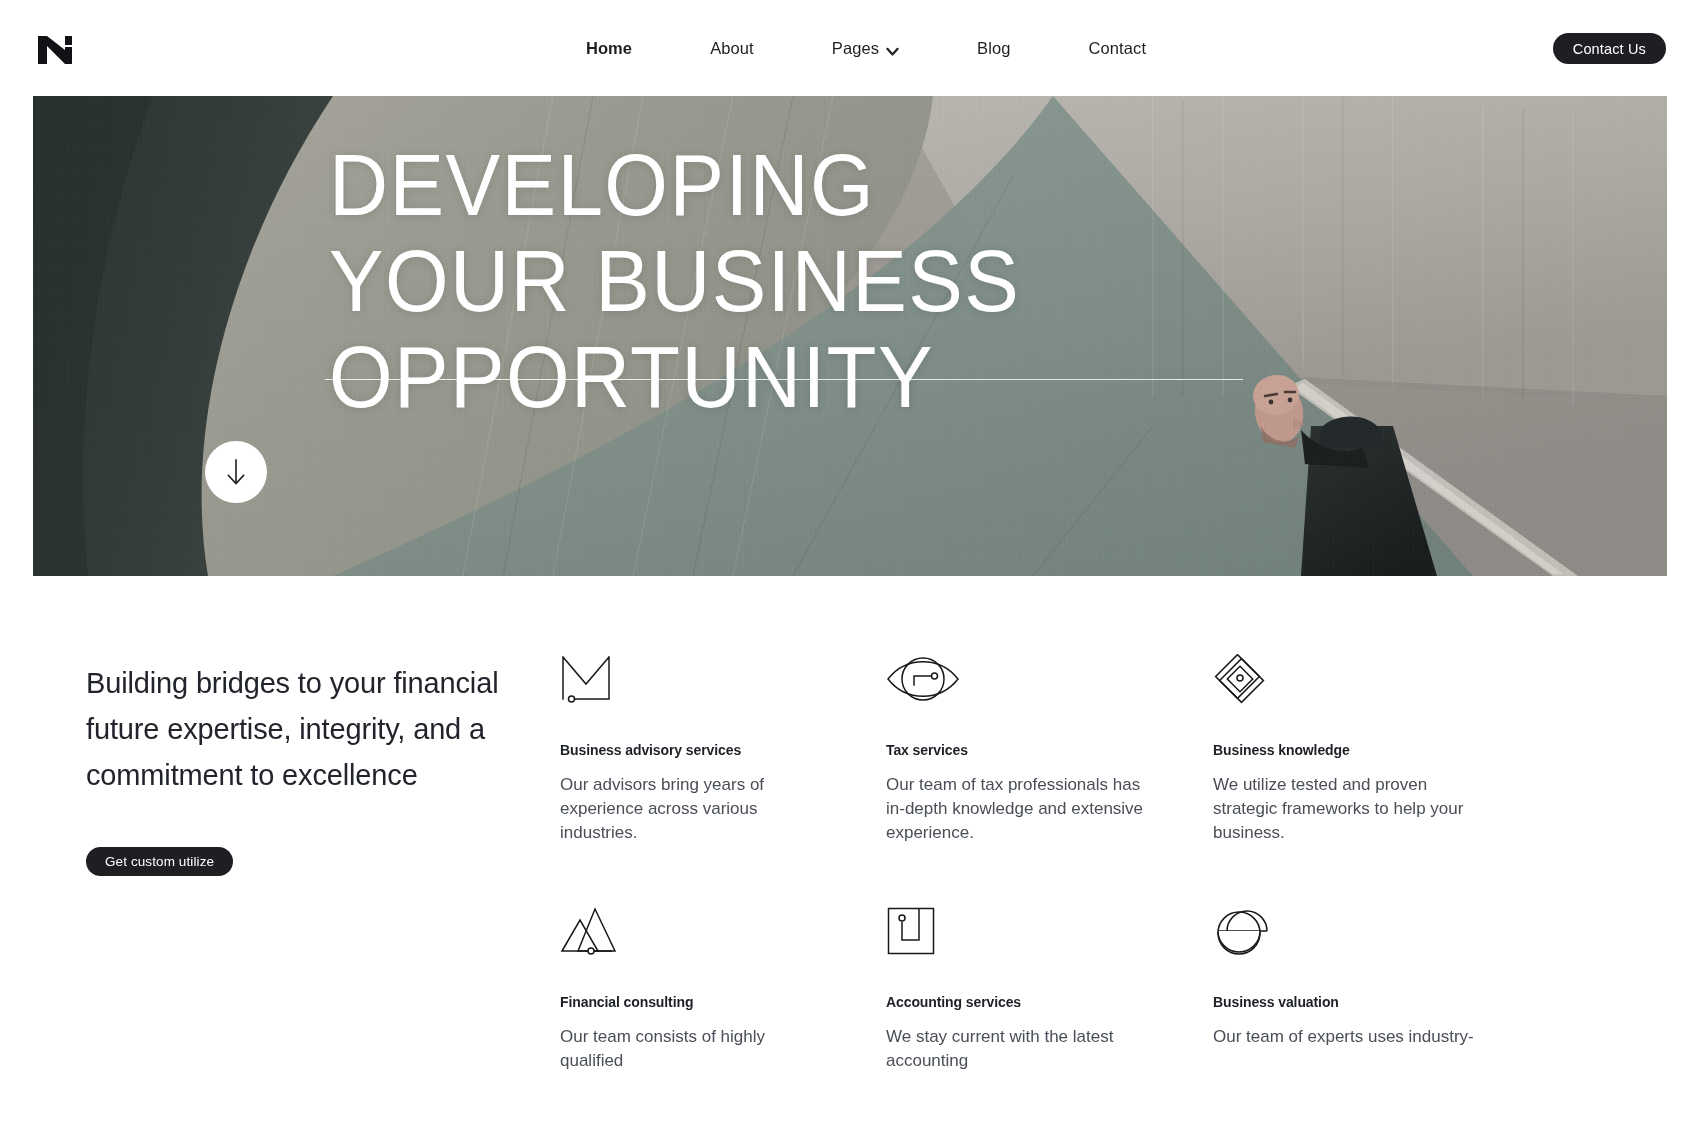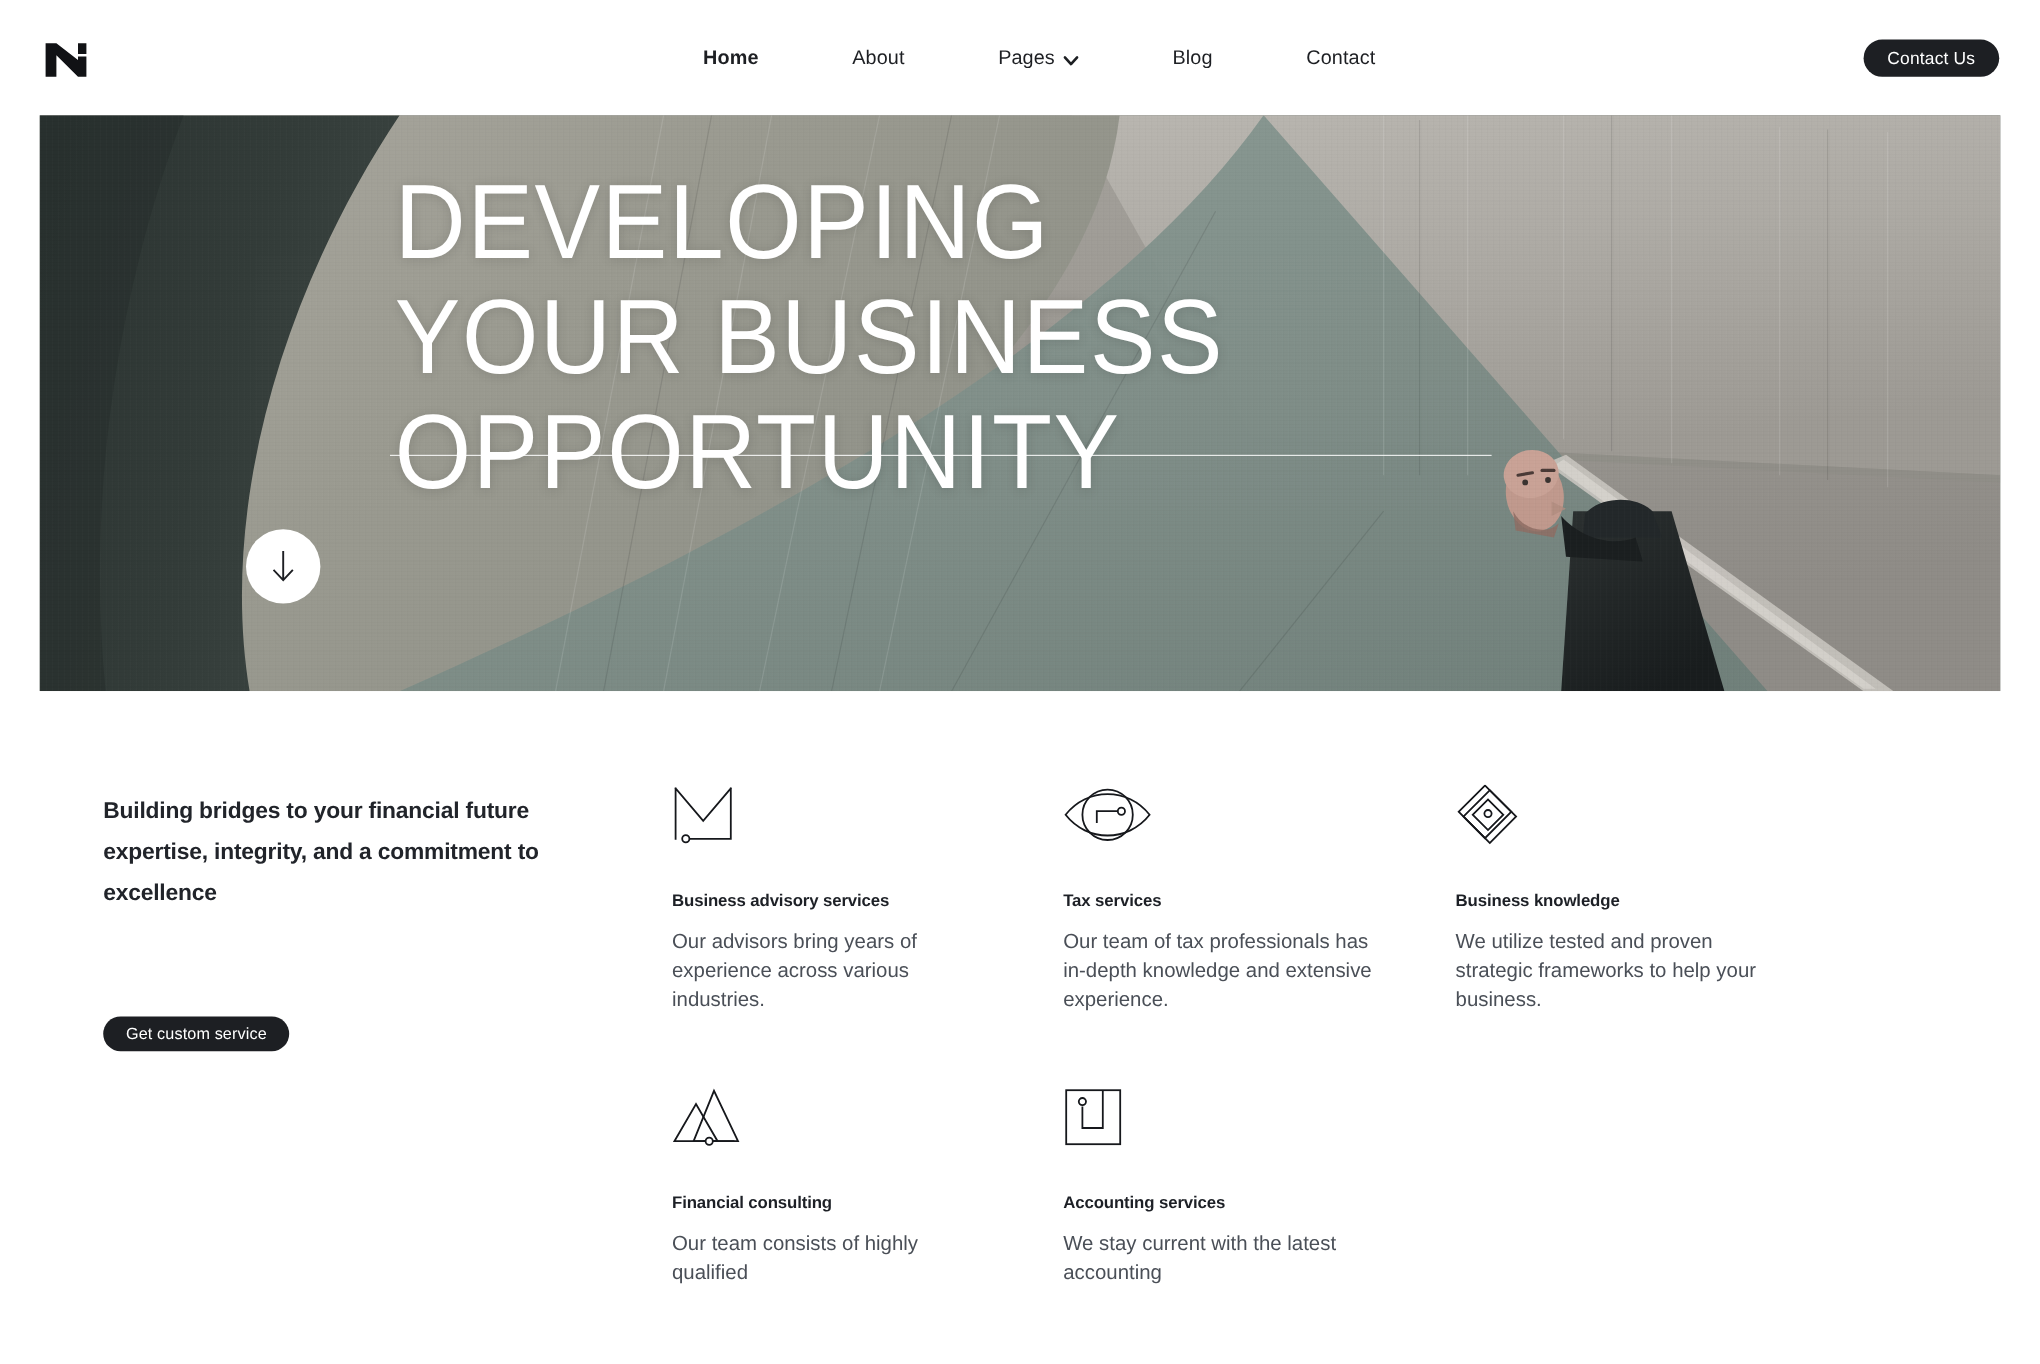--- a/index.html
+++ b/index.html
@@ -125,23 +125,23 @@
     width:1700px; height:561px;
     background:#ffffff;
   }
 
   .intro-col{
     position:absolute;
     left:86px; top:84px;
     width:420px;
   }
   .intro-heading{
-    font-size:19px;
-    line-height:34px;
-    font-weight:700;
+    font-size:29px;
+    line-height:46px;
+    font-weight:400;
     color:#21242a;
     letter-spacing:-.15px;
   }
   .get-custom-btn{
     position:absolute;
     left:0; top:187px;
     height:29px;
     background:#1d1f23;
     color:#ffffff;
     border:none; border-radius:15px;
@@ -338,21 +338,21 @@
     <svg width="26" height="32" viewBox="0 0 26 32">
       <path d="M13 4 L13 27 M5.5 19.5 L13 27.5 L20.5 19.5" fill="none" stroke="#1d1f23" stroke-width="1.6" stroke-linecap="square" stroke-linejoin="miter"></path>
     </svg>
   </button>
 </section>
 
 <section class="services-section">
 
   <div class="intro-col">
     <h2 class="intro-heading">Building bridges to your financial future expertise, integrity, and a commitment to excellence</h2>
-    <button class="get-custom-btn">Get custom service</button>
+    <button class="get-custom-btn">Get custom utilize</button>
   </div>
 
   <div class="cards-grid">
 
     <div class="service-card">
       <div class="card-icon">
         <svg width="52" height="50" viewBox="0 0 52 50">
           <path d="M3 3 L3 45 M3 3 L26 30 L49 3 M49 3 L49 45 M49 45 L15 45" fill="none" stroke="#16181c" stroke-width="1.5" stroke-linecap="square"></path>
           <circle cx="11.5" cy="45" r="3" fill="none" stroke="#16181c" stroke-width="1.5"></circle>
         </svg>
@@ -405,15 +405,28 @@
         <svg width="50" height="50" viewBox="0 0 50 50">
           <rect x="2.5" y="2.5" width="45" height="45" fill="none" stroke="#16181c" stroke-width="1.5"></rect>
           <path d="M16 16 L16 34 L33 34 L33 2.5" fill="none" stroke="#16181c" stroke-width="1.5" stroke-linejoin="miter"></path>
           <circle cx="16" cy="12" r="3" fill="none" stroke="#16181c" stroke-width="1.5"></circle>
         </svg>
       </div>
       <h3 class="card-title">Accounting services</h3>
       <p class="card-desc">We stay current with the latest accounting</p>
     </div>
 
+    <div class="service-card">
+      <div class="card-icon">
+        <svg width="62" height="50" viewBox="0 0 62 50">
+          <circle cx="26" cy="27" r="21" fill="none" stroke="#16181c" stroke-width="1.5"></circle>
+          <path d="M14 25 A 20 20 0 0 1 54 25" fill="none" stroke="#16181c" stroke-width="1.5"></path>
+          <path d="M5 25 L54 25" stroke="#16181c" stroke-width="1.5"></path>
+          <path d="M5 25 A 21 21 0 0 0 47 25 Z" fill="#ffffff" stroke="none"></path>
+          <path d="M5 25 A 21 21 0 0 0 47 25" fill="none" stroke="#16181c" stroke-width="1.5"></path>
+        </svg>
+      </div>
+      <h3 class="card-title">Business valuation</h3>
+      <p class="card-desc">Our team of experts uses industry-</p>
+    </div>
 
   </div>
 </section>
 
 </body></html>

